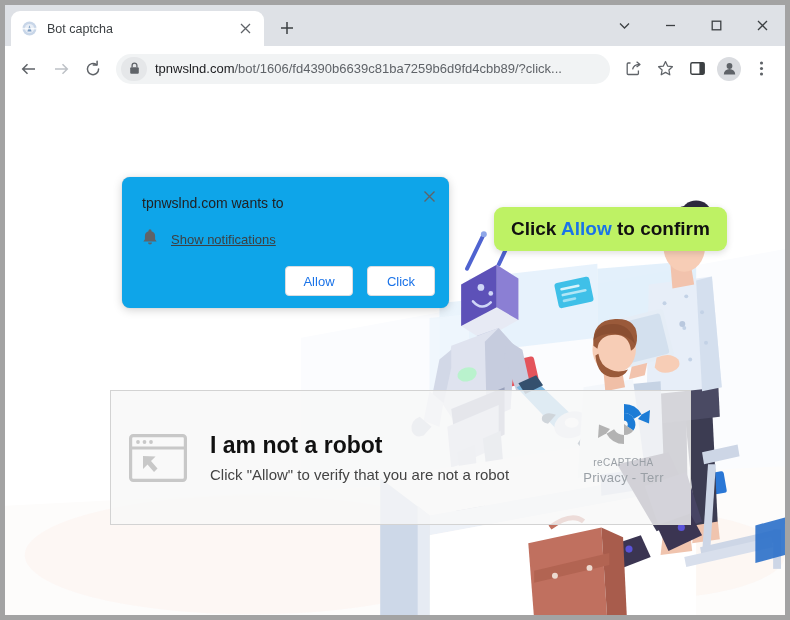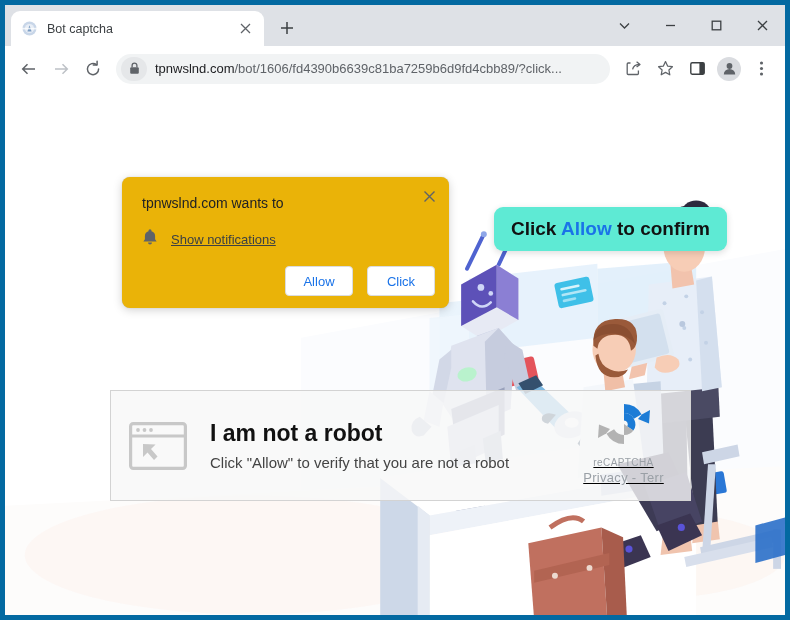--- a/index.html
+++ b/index.html
@@ -1,21 +1,21 @@
 <!DOCTYPE html>
 <html><head>
 <meta charset="utf-8">
 <style>
   * { box-sizing: border-box; margin:0; padding:0; }
   html,body { width:790px; height:620px; overflow:hidden; background:#fff; }
   body { font-family:"Liberation Sans", sans-serif; }
 
   .window {
     position:absolute; inset:0;
-    border:5px solid #0369a1;
+    border:5px solid #a3a3a3;
     background:#fff;
     overflow:hidden;
   }
 
   
   .tabstrip {
     position:absolute; left:0; top:0; right:0; height:41px;
     background:#dee1e6;
     display:flex; align-items:flex-end;
   }
@@ -117,21 +117,21 @@
     font-family:"Liberation Sans", sans-serif;
   }
 
   
   .illus { position:absolute; left:0; top:0; right:0; bottom:0; }
 
   
   .permbox {
     position:absolute; left:117px; top:86px;
     width:327px; height:131px;
-    background:#eab308;
+    background:#0ea5e9;
     border-radius:8px;
     box-shadow:0 2px 10px rgba(0,0,0,.18), 0 0 1px rgba(0,0,0,.22);
     padding:18px 16px 0 20px;
   }
   .perm-title { font-size:14px; color:#202124; }
   .perm-row { display:flex; align-items:center; gap:13px; margin-top:17px; }
   .perm-row span.lbl { font-size:13px; color:#3c4043;text-decoration:underline; }
   .perm-x {
     position:absolute; right:10px; top:9px; width:20px; height:20px;
     display:flex; align-items:center; justify-content:center; color:#5f6368;
@@ -141,43 +141,43 @@
     min-width:68px; height:30px; border:1px solid #dadce0; border-radius:4px;
     background:#fff; color:#1a73e8; font-size:13px;
     display:flex; align-items:center; justify-content:center; padding:0 14px;
     font-family:"Liberation Sans", sans-serif;
   }
 
   
   .banner {
     position:absolute; left:489px; top:116px;
     padding:11px 17px;
-    background:#5eead4; border-radius:9px;
+    background:#bef264; border-radius:9px;
     box-shadow:0 2px 7px rgba(0,0,0,.14);
     font-size:19px; font-weight:700; color:#111;
     white-space:nowrap;
   }
   .banner .hl { color:#1a73e8; }
 
   
   .robotcard {
     position:absolute; left:105px; top:299px;
-    width:581px; height:111px;
+    width:581px; height:135px;
     background:rgba(247,247,247,.80);
     border:1px solid #d3d3d3;
     display:flex; align-items:center;
     padding-left:18px;
   }
   .winicon { width:58px; height:48px; flex:0 0 58px; }
   .rc-text { margin-left:23px; }
   .rc-h { font-size:23px; font-weight:700; color:#111; line-height:1.15; }
   .rc-s { font-size:15px; color:#444; margin-top:7px; }
   .recap {
     position:absolute; right:13px; top:6px; width:107px;
-    display:flex; flex-direction:column; align-items:center;text-decoration:underline;
+    display:flex; flex-direction:column; align-items:center;
   }
   .recap-l1 { font-size:10px; color:#9aa0a6; letter-spacing:.4px; margin-top:2px; }
   .recap-l2 { font-size:13px; color:#9aa0a6; letter-spacing:.3px; margin-top:2px;
               width:100%; text-align:center; overflow:hidden; white-space:nowrap; }
 </style>
 </head>
 <body>
 
 <div class="window">
 

